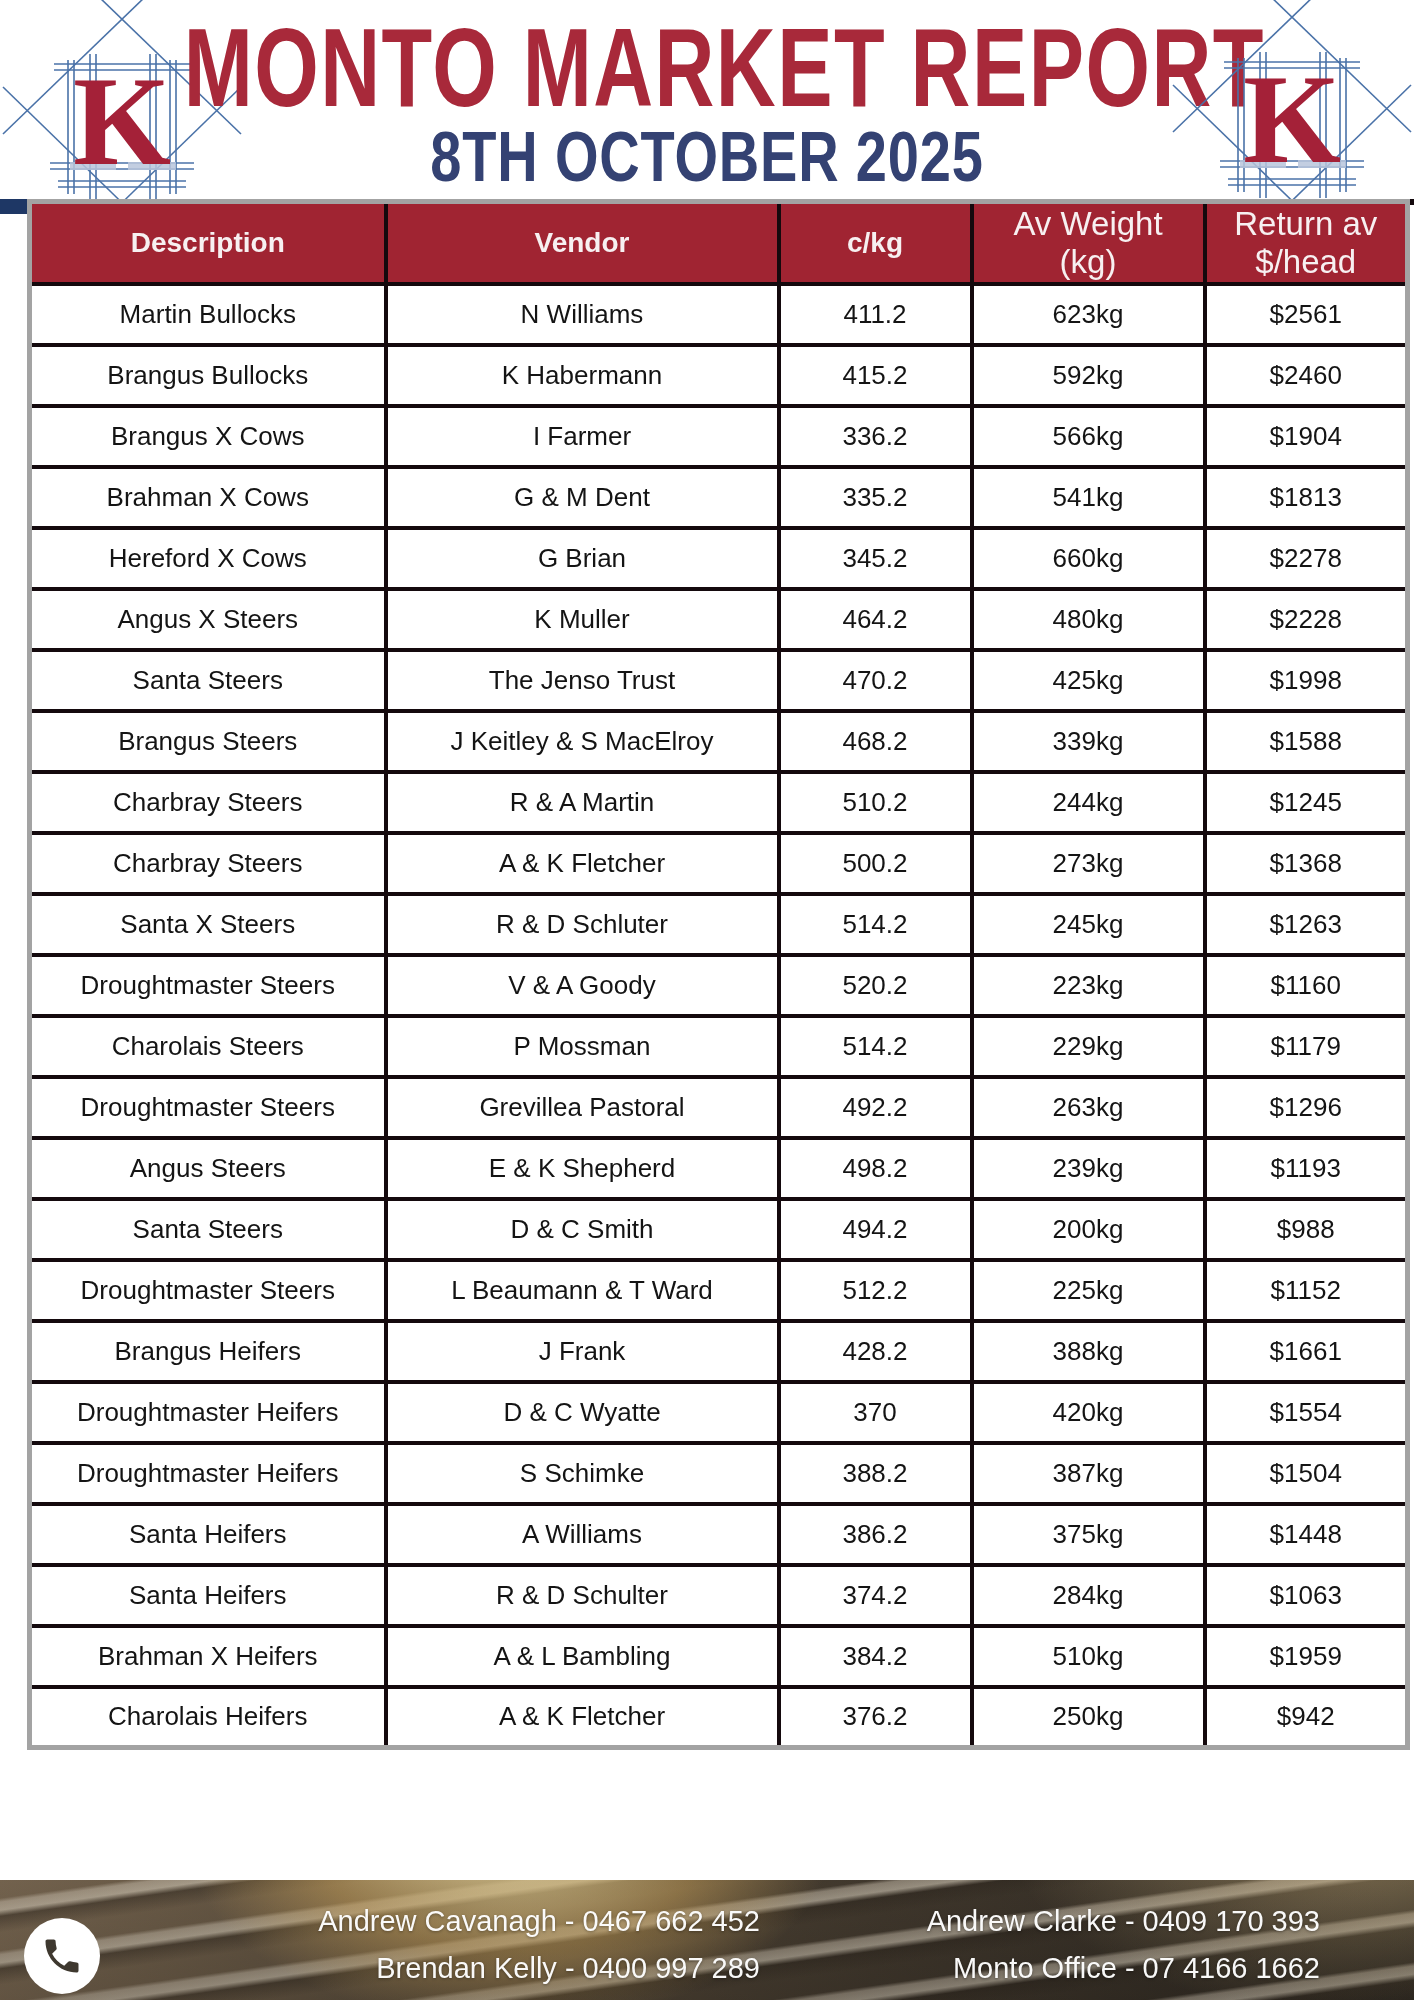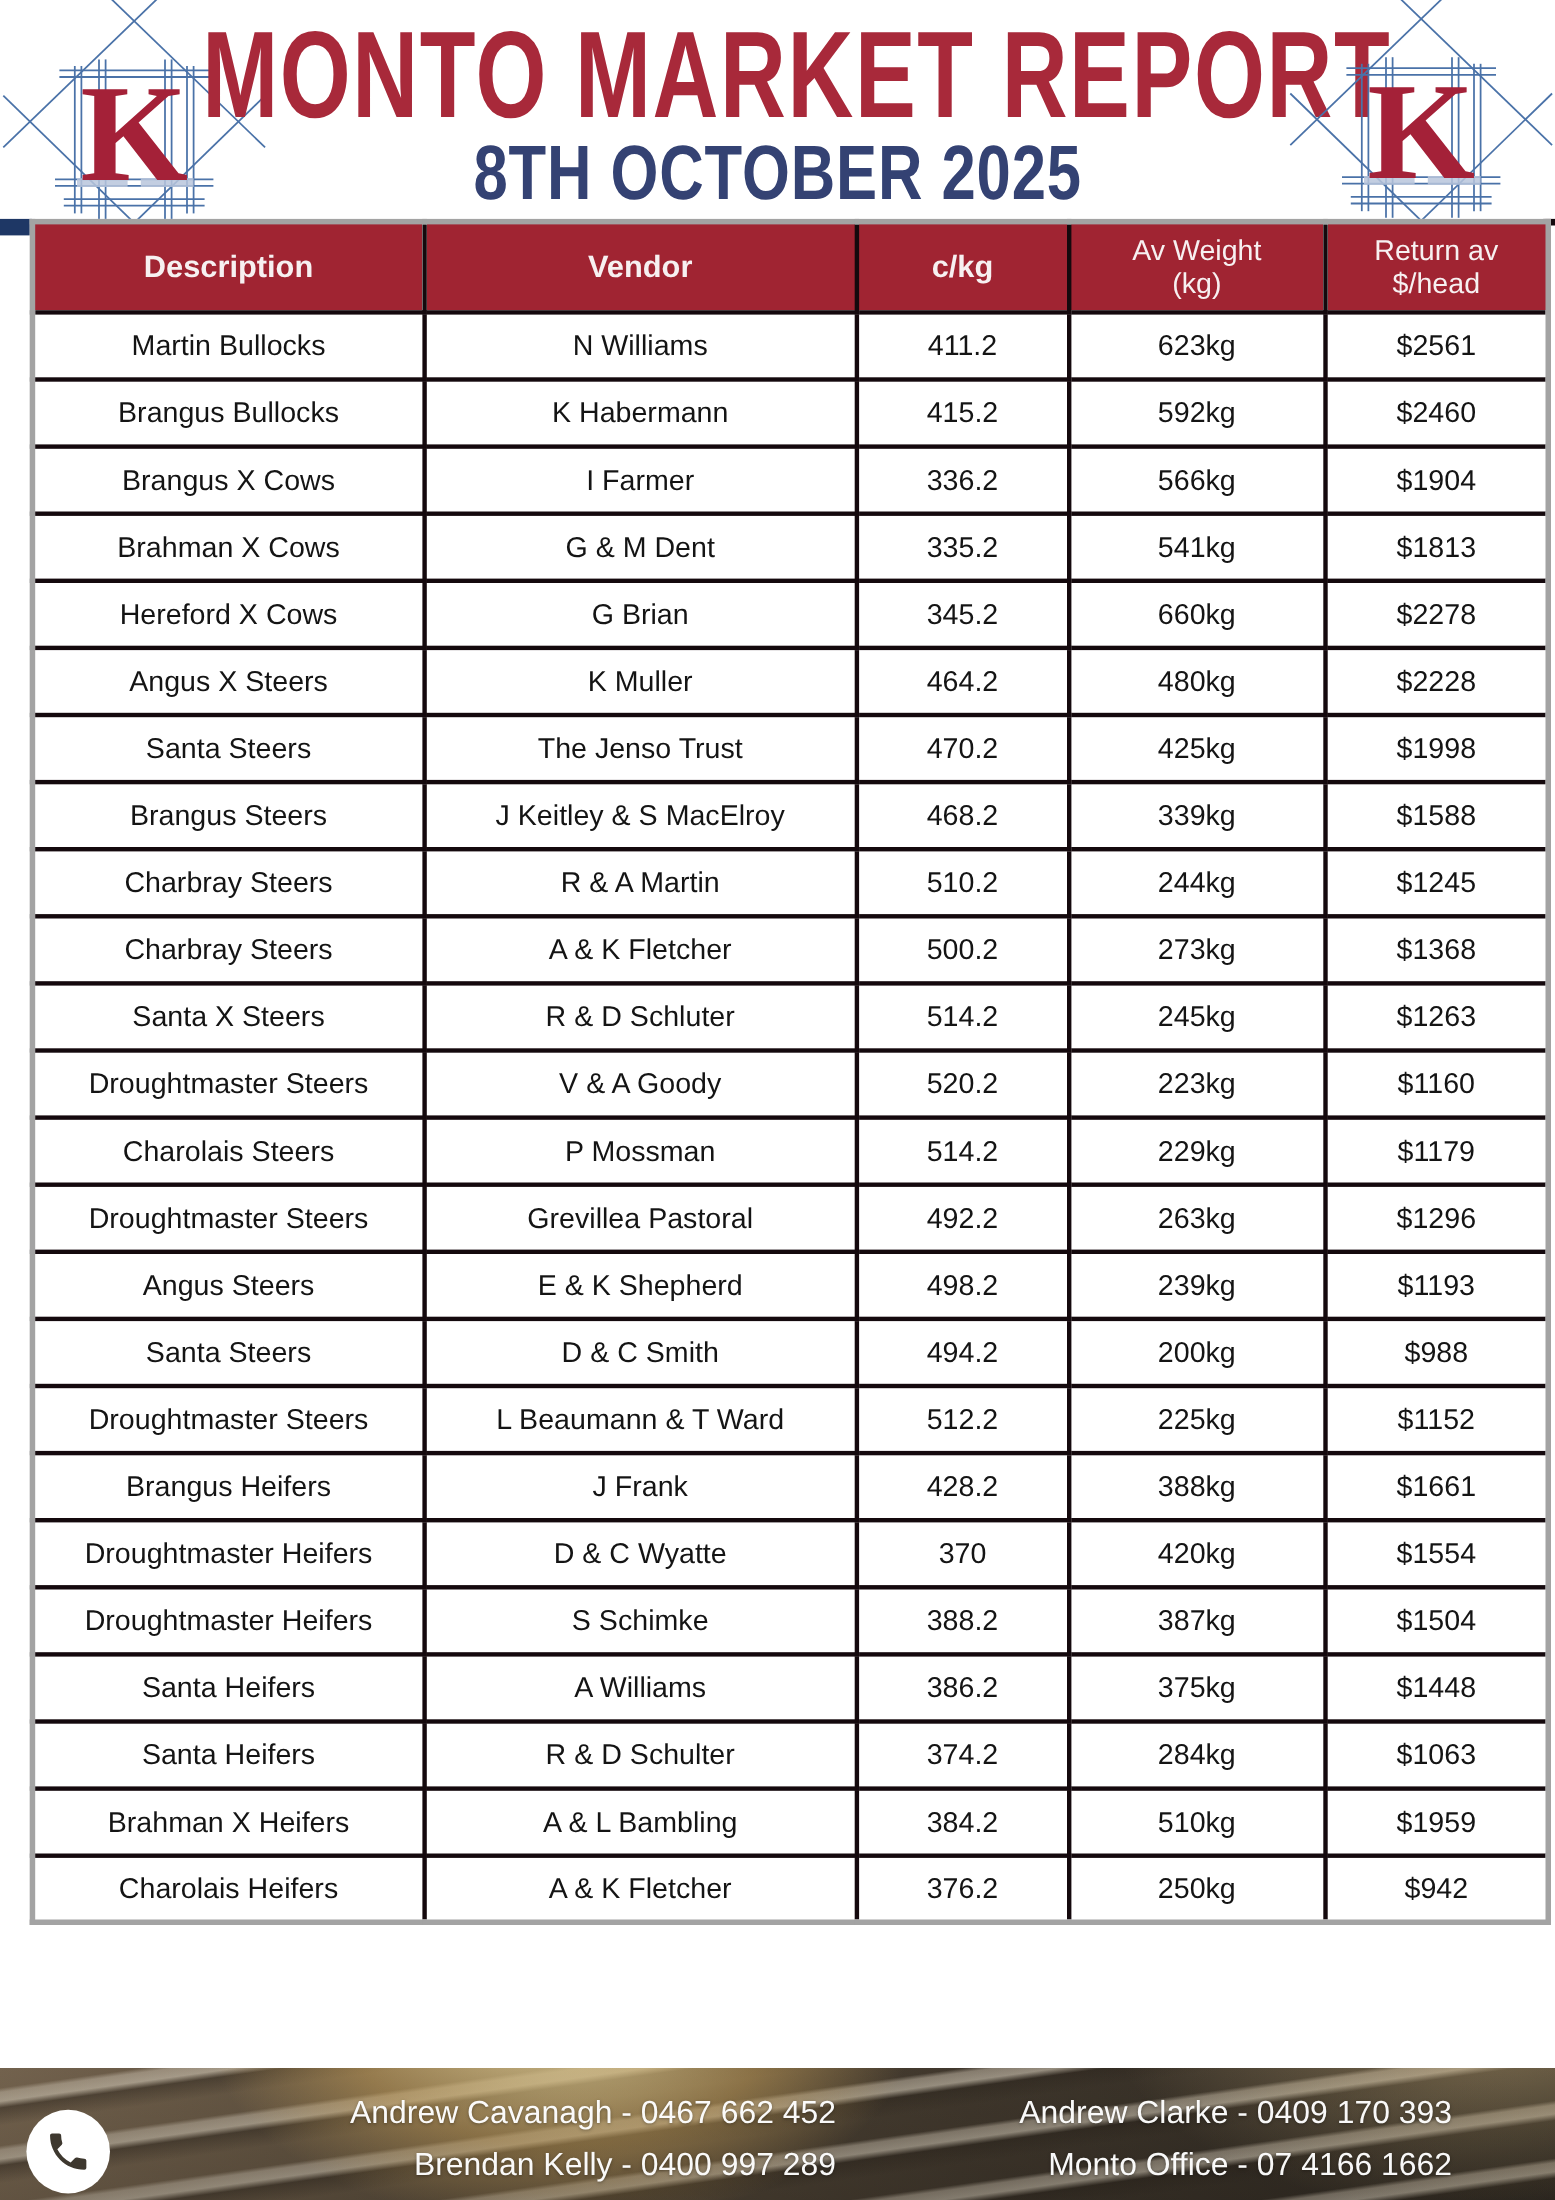--- a/index.html
+++ b/index.html
@@ -26,21 +26,21 @@
   .border-ext  { position:absolute; left:1403px; top:199px; width:11px; height:6px; background:#14090d; }
 
   
   table.market { position:absolute; left:27px; top:199px; width:1378px;
     border-collapse:collapse; table-layout:fixed; background:#fff; }
   table.market th, table.market td { border:4px solid #14090d; text-align:center;
     vertical-align:middle; overflow:hidden; }
   table.market { border:5px solid #a3a3a3;padding-left:32px; }
   thead tr { height:82px; background:#a02432; }
   th { color:#f7f0f1; font-size:28px; font-weight:700; line-height:1.15; }
-  th.light { font-weight:400; font-size:26px; }
+  th.light { font-weight:400; font-size:33px; }
   th .sub { display:block; font-weight:400; }
   tbody tr { height:61px; }
   tbody tr.tall { height:74px; }
   td { font-size:26px; color:#141414; background:#fff; }
 
   
   .footer { position:absolute; left:0; top:1880px; width:1414px; height:120px;
     background:
       radial-gradient(ellipse 430px 250px at 36% -35%, rgba(255,236,175,.95) 0%, rgba(246,198,110,.50) 45%, rgba(160,120,60,0) 75%),
       radial-gradient(ellipse 500px 260px at 96% -40%, rgba(240,210,150,.55) 0%, rgba(160,120,60,0) 70%),

